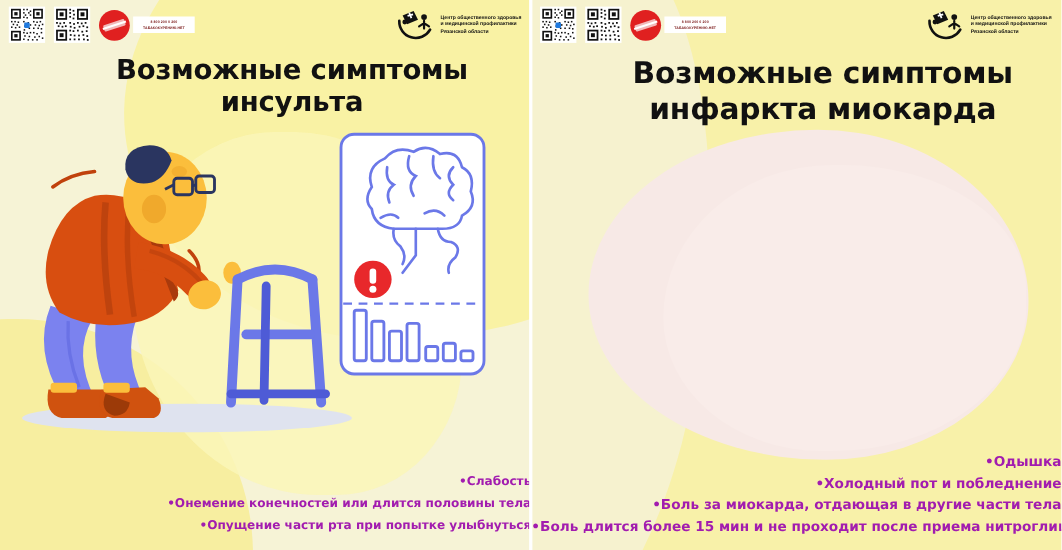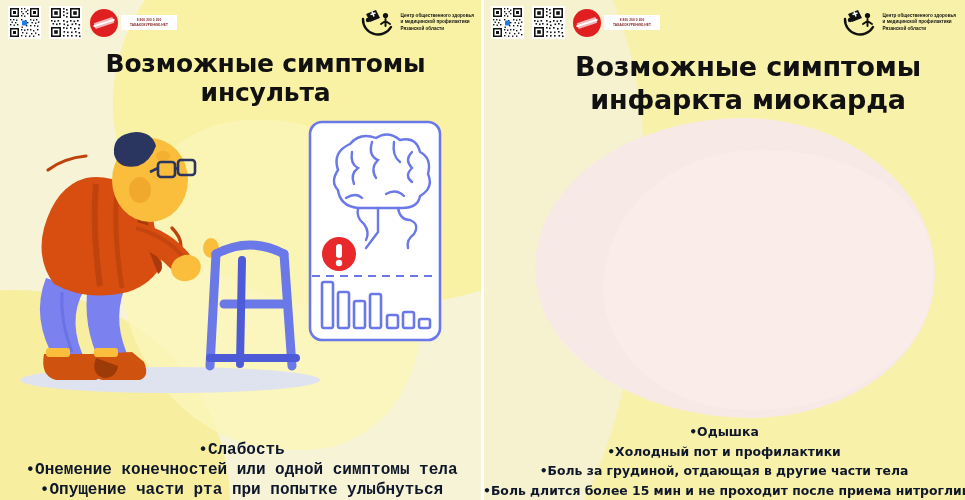--- a/index.html
+++ b/index.html
@@ -87,25 +87,25 @@
     font-family: "DejaVu Sans", sans-serif;
     font-weight: bold; letter-spacing: -0.2px;
     z-index: 30;
     margin-left: 48px;
   }
   .title-left  { top: 49px; font-size: 25px; }
   .title-right { top: 50px; font-size: 27px; line-height: 33px; padding: 0 26px; }
 
   
   .bullets {
-    position: absolute; left: 0; right: 0; bottom: 0;
-    text-align: center; color: #0f172a; z-index: 30;
+    position: absolute; left: 0; right: 0; bottom: 12px;
+    text-align: right; color: #a21caf; z-index: 30;
     font-family: "DejaVu Sans", sans-serif; font-weight: bold;
   }
-  .bullets-left  { font-size: 16px; line-height: 20px; font-family: Liberation Mono, monospace; }
+  .bullets-left  { font-size: 11px; line-height: 20px; }
   .bullets-right { font-size: 12.4px; line-height: 19.5px; }
   .bullets p { white-space: nowrap; }
 
   
   .illo-left { position: absolute; left: 0; top: 108px; width: 483px; height: 300px; z-index: 20; }
 </style>
 </head>
 <body>
 
 <div class="board">
@@ -348,21 +348,21 @@
             <rect x="387" y="207" width="11" height="13" rx="2"></rect>
             <rect x="403" y="204" width="11" height="16" rx="2"></rect>
             <rect x="419" y="211" width="11" height="9" rx="2"></rect>
           </g>
         </g>
       </svg>
     </div>
 
     <div class="bullets bullets-left">
       <p>•Слабость</p>
-      <p>•Онемение конечностей или одной симптомы тела</p>
+      <p>•Онемение конечностей или длится половины тела</p>
       <p>•Опущение части рта при попытке улыбнуться</p>
     </div>
   </div>
 
   <div class="panel panel-right">
     <div class="bg-wedge-l"></div>
     <div class="bg-blob"></div>
     <div class="bg-blob2"></div>
 
     <div class="hdr">
@@ -506,20 +506,20 @@
           <div>и медицинской профилактики</div>
           <div>Рязанской области</div>
         </div>
       </div>
     </div>
 
     <h1 class="title title-right">Возможные симптомы инфаркта миокарда</h1>
 
     <div class="bullets bullets-right">
       <p>•Одышка</p>
-      <p>•Холодный пот и профилактики</p>
-      <p>•Боль за грудиной, отдающая в другие части тела</p>
+      <p>•Холодный пот и побледнение</p>
+      <p>•Боль за миокарда, отдающая в другие части тела</p>
       <p>•Боль длится более 15 мин и не проходит после приема нитроглицерина</p>
     </div>
   </div>
 
   <div class="divider"></div>
 </div>
 
 </body></html>

